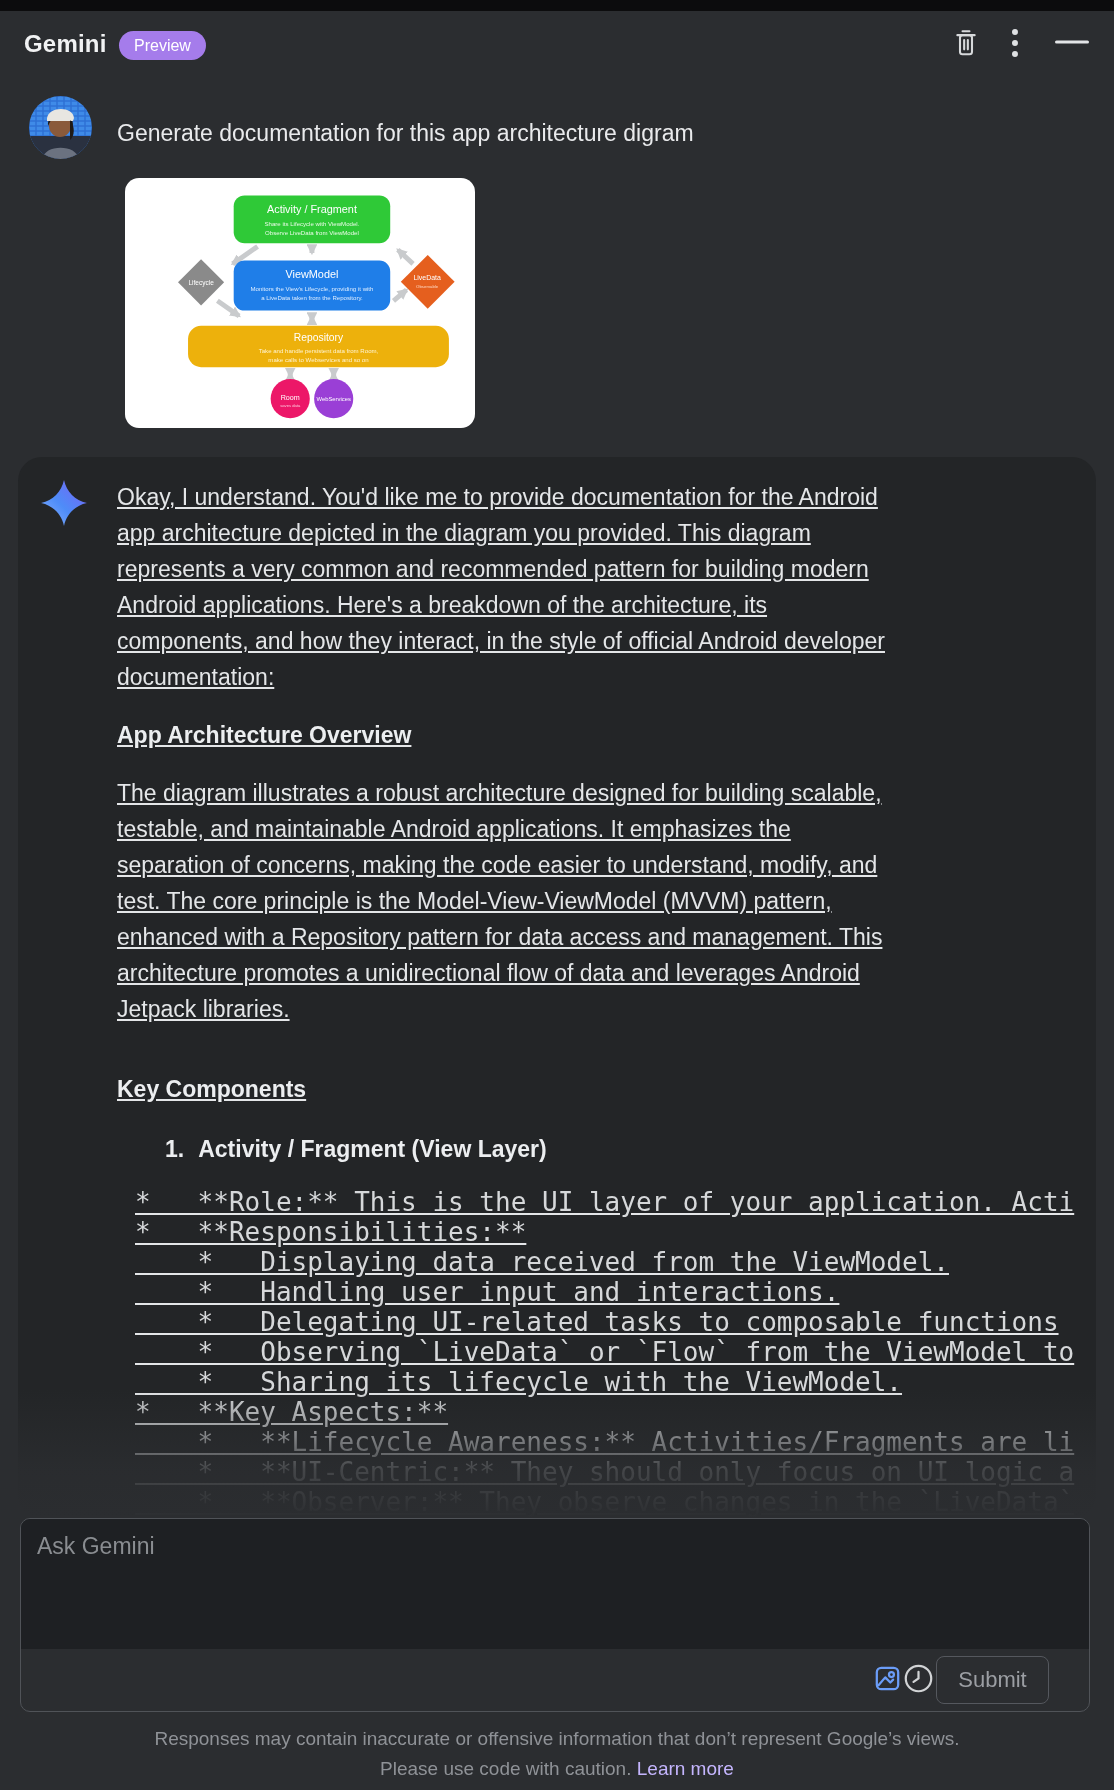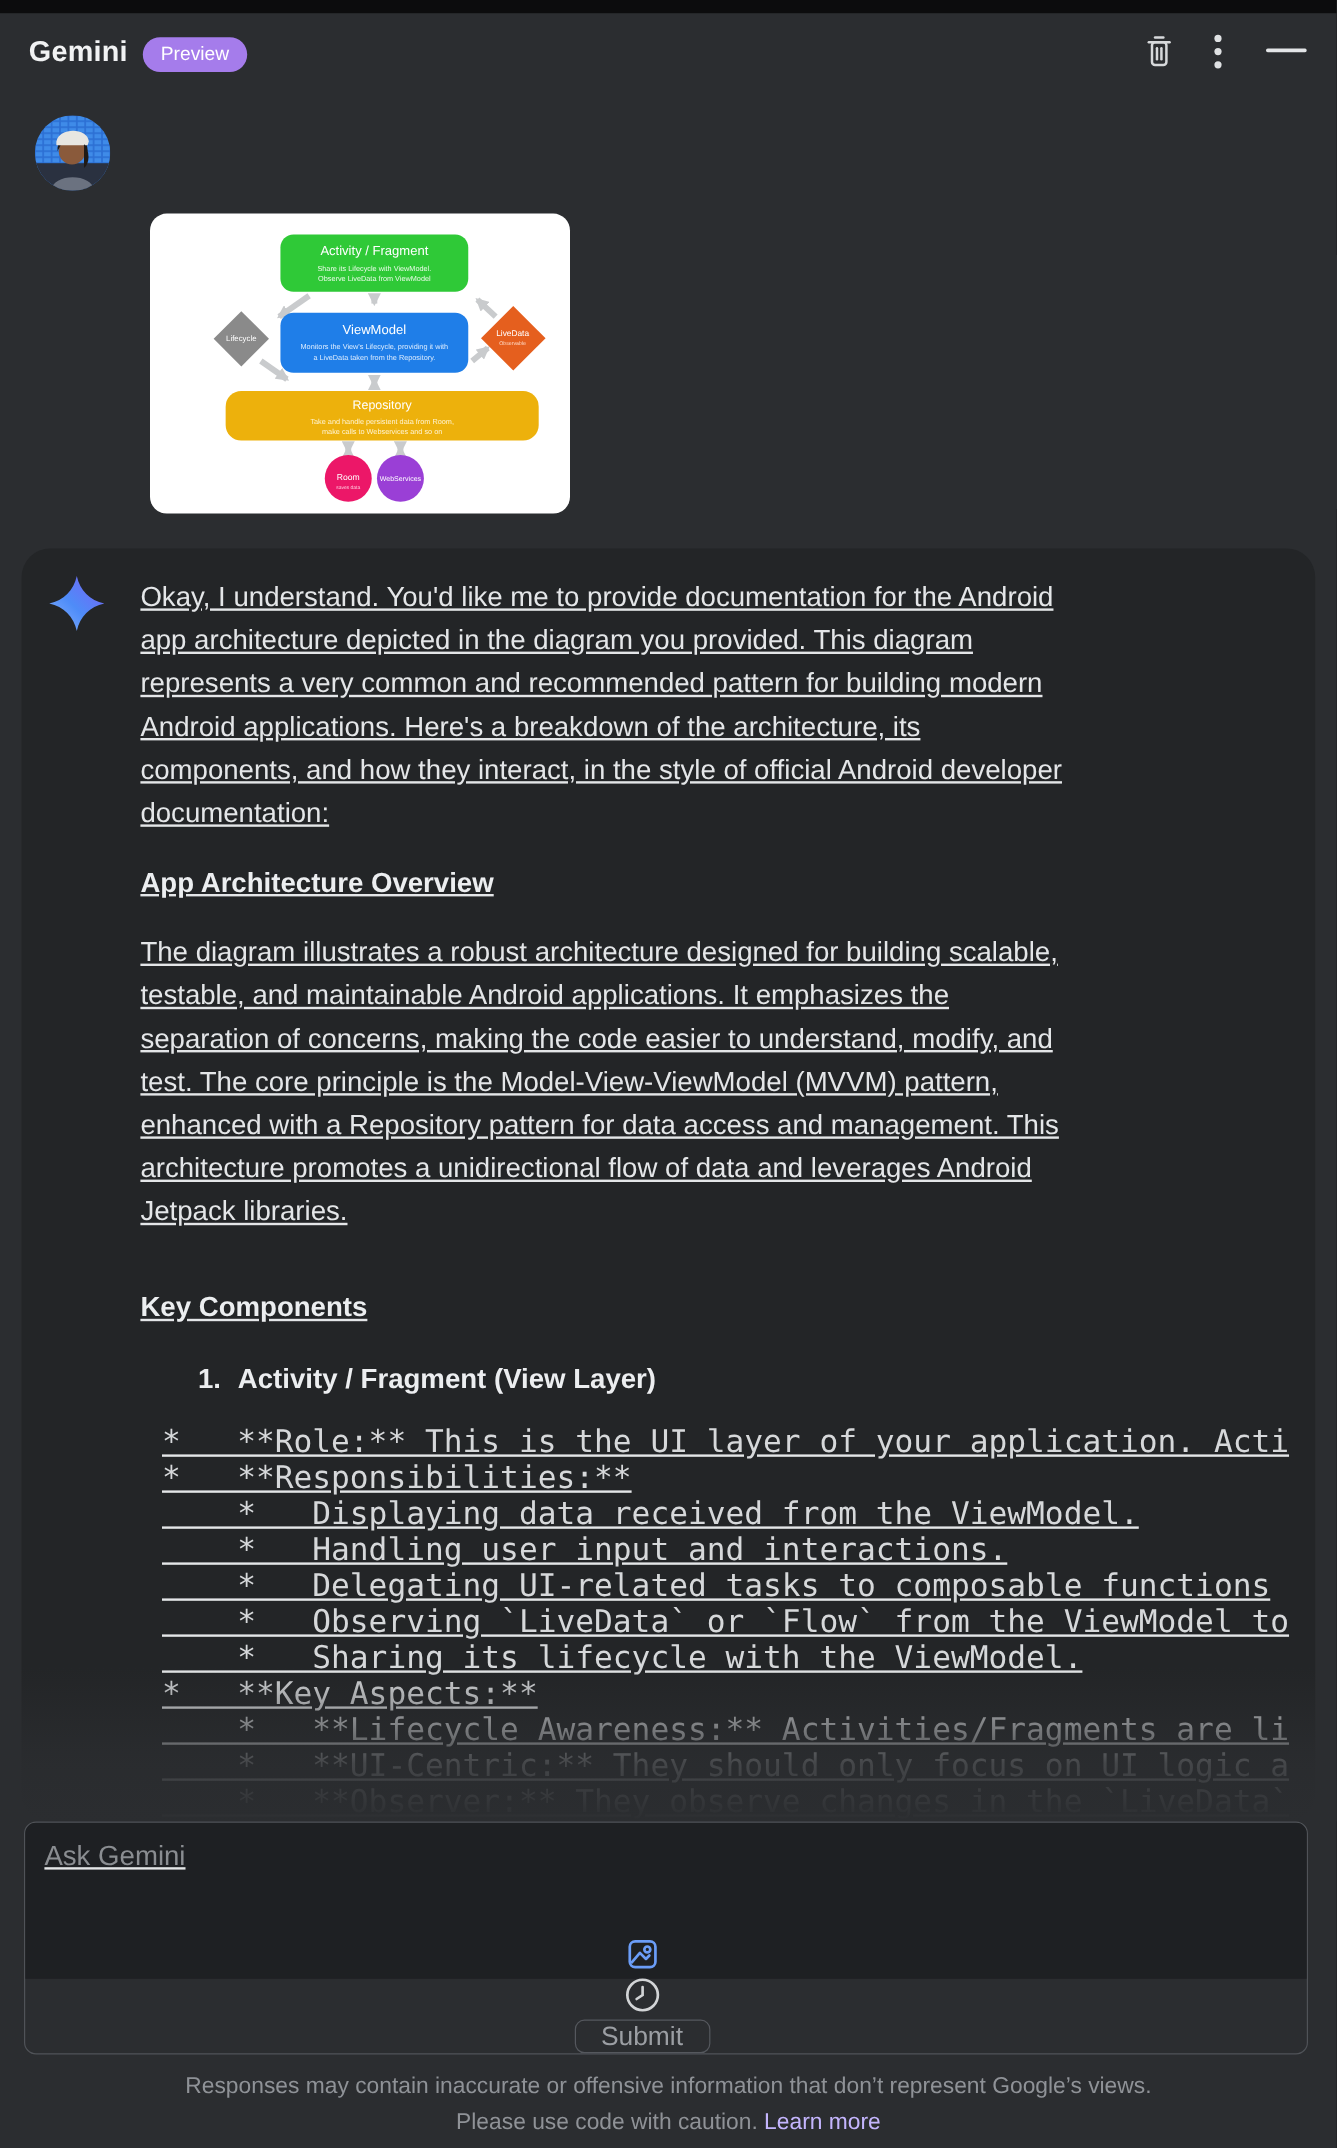--- a/index.html
+++ b/index.html
@@ -36,25 +36,25 @@
   .code-block { margin-top:20px; margin-left:18px; width:941px; overflow:hidden;
                 font-family:"DejaVu Sans Mono", monospace; font-size:26px; line-height:30px;
                 color:#d6d8da; white-space:pre; }
 
   
   .fade { position:absolute; left:0; top:1390px; width:1114px; height:128px;
           background:linear-gradient(to bottom, rgba(43,45,48,0) 0%, rgba(43,45,48,0.85) 62%, #2b2d30 100%); pointer-events:none; }
 
   
   .composer { position:absolute; left:20px; top:1518px; width:1070px; height:194px;
-              border:1px solid #505358; border-radius:10px; background:#2b2d30; overflow:hidden;text-decoration:underline; }
+              border:1px solid #505358; border-radius:10px; background:#2b2d30; overflow:hidden; }
   .composer textarea { display:block; width:100%; height:130px; background:#1e2023; border:none; outline:none; resize:none;
                        padding:14px 16px; font-family:"Liberation Sans", sans-serif; font-size:23px; color:#e4e6e8; }
   .composer textarea::placeholder { color:#8a8d91; }
-  .composer-bar { position:absolute; left:0; bottom:0; width:100%; height:62px; display:flex; align-items:center; justify-content:flex-end; gap:2px; padding-right:40px;flex-direction:column; }
+  .composer-bar { position:absolute; left:0; bottom:0; width:100%; height:62px; display:flex; align-items:center; justify-content:flex-end; gap:2px; padding-right:40px; }
   .submit-btn { width:113px; height:48px; border:1px solid #55585e; border-radius:8px; background:transparent;
                 color:#9b9ea3; font-family:"Liberation Sans", sans-serif; font-size:22px; cursor:pointer; }
   .tool-icon { background:none; border:none; padding:0; cursor:pointer; display:flex; }
 
   
   .footer-line1 { position:absolute; left:0; top:1728px; width:1114px; text-align:center; font-size:19px; color:#8f9297; }
   .footer-line2 { position:absolute; left:0; top:1758px; width:1114px; text-align:center; font-size:19px; color:#8f9297; }
   .footer-link { color:#c4b5fd; text-decoration:none; cursor:pointer; }
 </style>
 </head>
@@ -107,20 +107,21 @@
       </defs>
       <rect width="63" height="63" fill="url(#tiles)"></rect>
       <rect y="40" width="63" height="23" fill="#2a3140"></rect>
       <path d="M14 63 C14 48 49 48 49 63 Z" fill="#6b7280"></path>
       <circle cx="31" cy="30" r="11" fill="#8a5a3b"></circle>
       <path d="M19 30 C17 14 45 12 44 30 L40 24 L22 24 Z" fill="#201a16"></path>
       <path d="M18 22 C20 10 44 10 45 22 L44 25 L18 25 Z" fill="#e8e6e1"></path>
       <path d="M41 24 C46 30 46 40 41 44 L41 24 Z" fill="#201a16"></path>
     </svg>
   </div>
+  <div class="user-msg">Generate documentation for this app architecture digram</div>
 
   <div class="attach-card">
     <svg width="350" height="250" viewBox="0 0 322 230" preserveAspectRatio="none">
       <defs>
         <marker id="ah" markerWidth="10" markerHeight="10" refX="8" refY="5" orient="auto-start-reverse" markerUnits="userSpaceOnUse">
           <path d="M0 0 L10 5 L0 10 Z" fill="#c9cbcd"></path>
         </marker>
       </defs>
 
       <g stroke="#c9cbcd" stroke-width="4.5">

